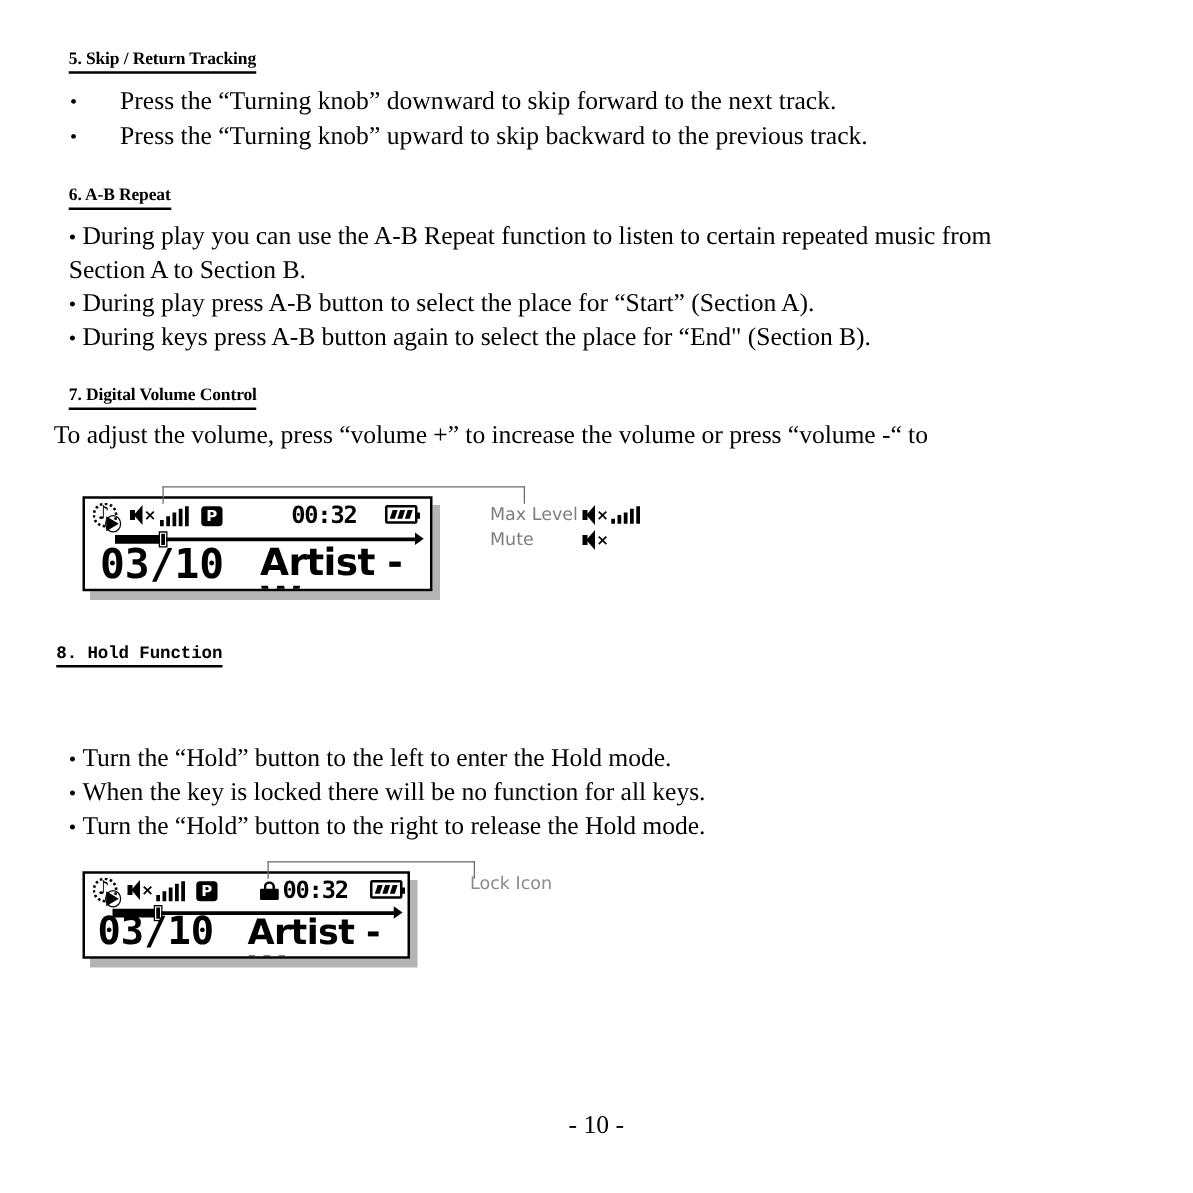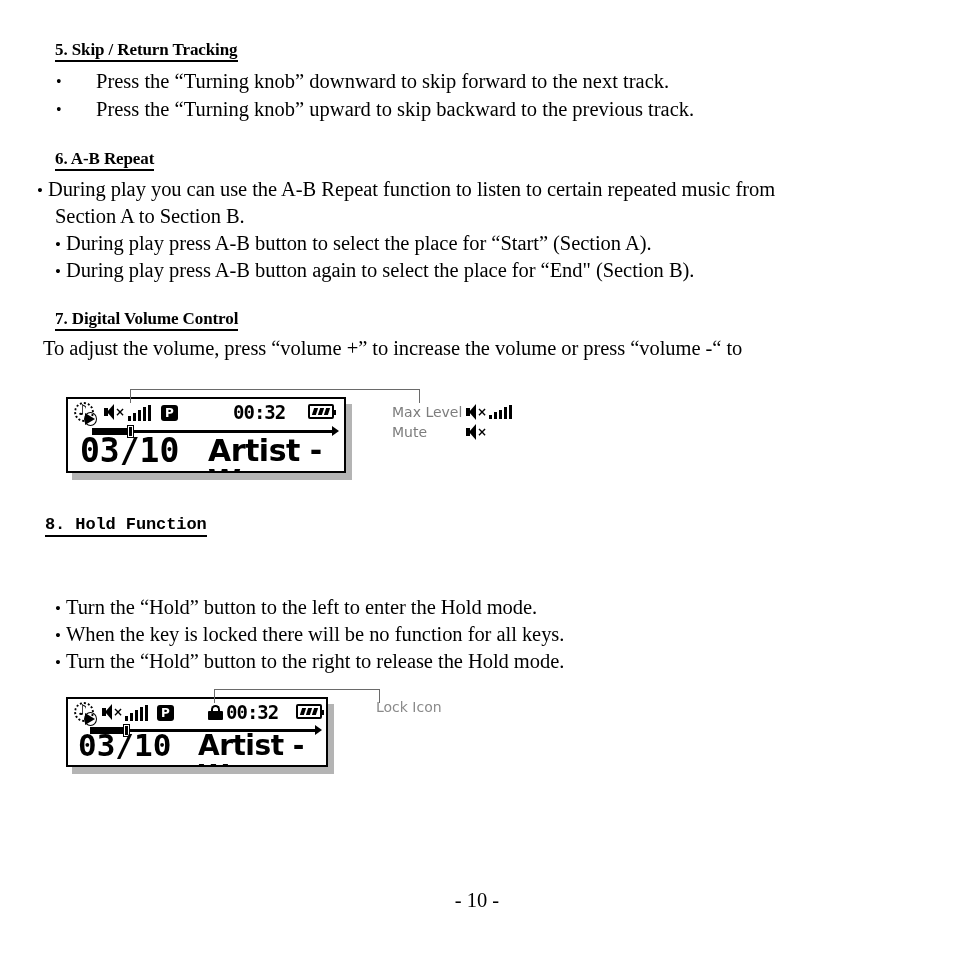--- a/index.html
+++ b/index.html
@@ -20,21 +20,21 @@
     position: absolute;
     inset: 0;
     padding: 0;
   }
 
   
   .heading {
     position: absolute;
     font-family: "Liberation Serif", "DejaVu Serif", serif;
     font-weight: bold;
-    font-size: 17px;
+    font-size: 14px;
     letter-spacing: -0.1px;
     white-space: nowrap;
     line-height: 1;
   }
   .heading span.u {
     border-bottom: 2.4px solid #000;
     padding-bottom: 2px;
     display: inline-block;
   }
 
@@ -405,32 +405,32 @@
   </div>
   <div class="bullet-row" style="left:56px; top:96px;">
     <span class="dot">•</span>
     <span class="txt">Press the “Turning knob” upward to skip backward to the previous track.</span>
   </div>
 
   <div class="heading" style="left:55px; top:150px;">
     <span class="u">6. A-B Repeat</span>
   </div>
 
-  <div class="para nowrap inline-bullet" style="left:37px; top:176px;text-align:center;">
+  <div class="para nowrap inline-bullet" style="left:55px; top:176px;text-align:center;">
     <span class="b">•</span><span>During play you can use the A-B Repeat function to listen to certain repeated music from</span>
   </div>
   <div class="para nowrap" style="left:55px; top:203px;">
     <span>Section A to Section B.</span>
   </div>
 
   <div class="para nowrap inline-bullet" style="left:55px; top:230px;">
     <span class="b">•</span><span>During play press A-B button to select the place for “Start” (Section A).</span>
   </div>
   <div class="para nowrap inline-bullet" style="left:55px; top:257px;">
-    <span class="b">•</span><span>During play press A-B button again to select the place for “End" (Section B).</span>
+    <span class="b">•</span><span>During keys press A-B button again to select the place for “End" (Section B).</span>
   </div>
 
   <div class="heading" style="left:55px; top:310px;">
     <span class="u">7. Digital Volume Control</span>
   </div>
 
   <div class="para nowrap" style="left:43px; top:335px;">
     <span>To adjust the volume, press  “volume +” to increase the volume or press “volume -“ to</span>
   </div>
 

